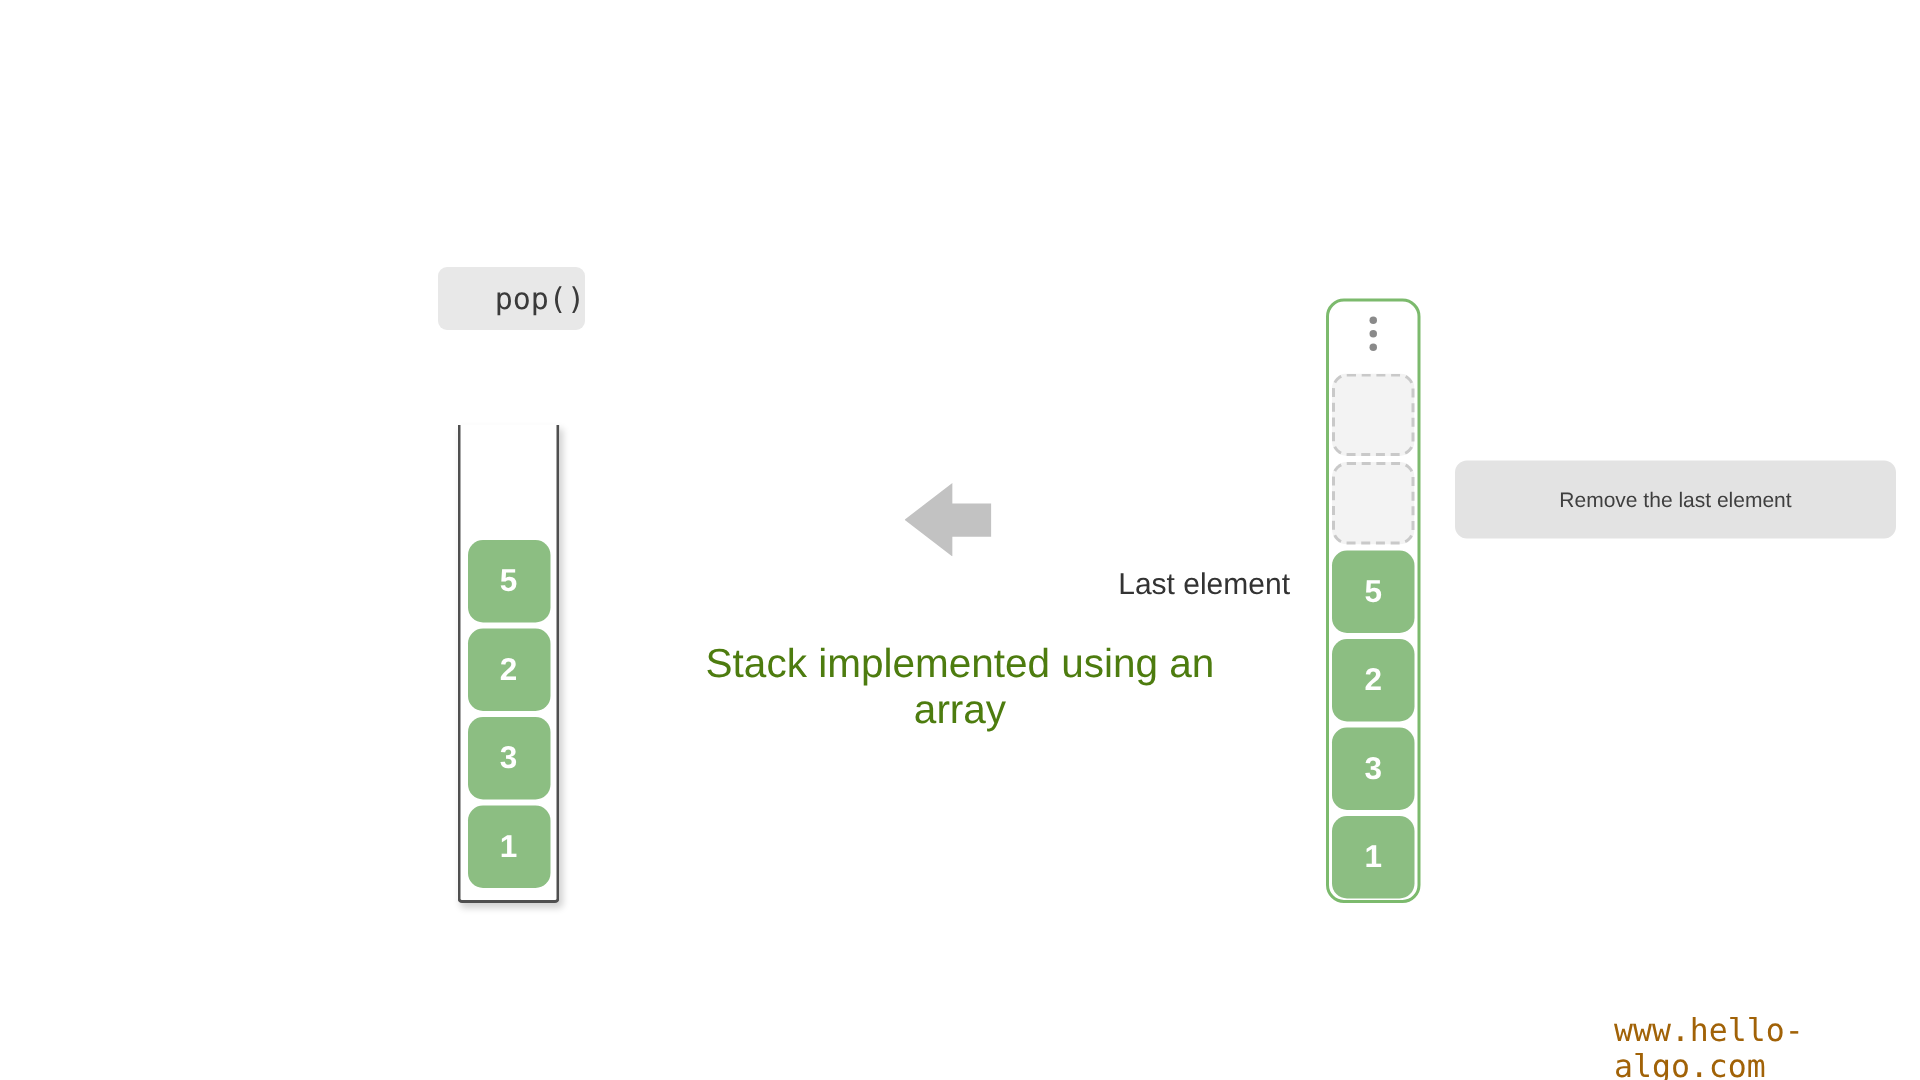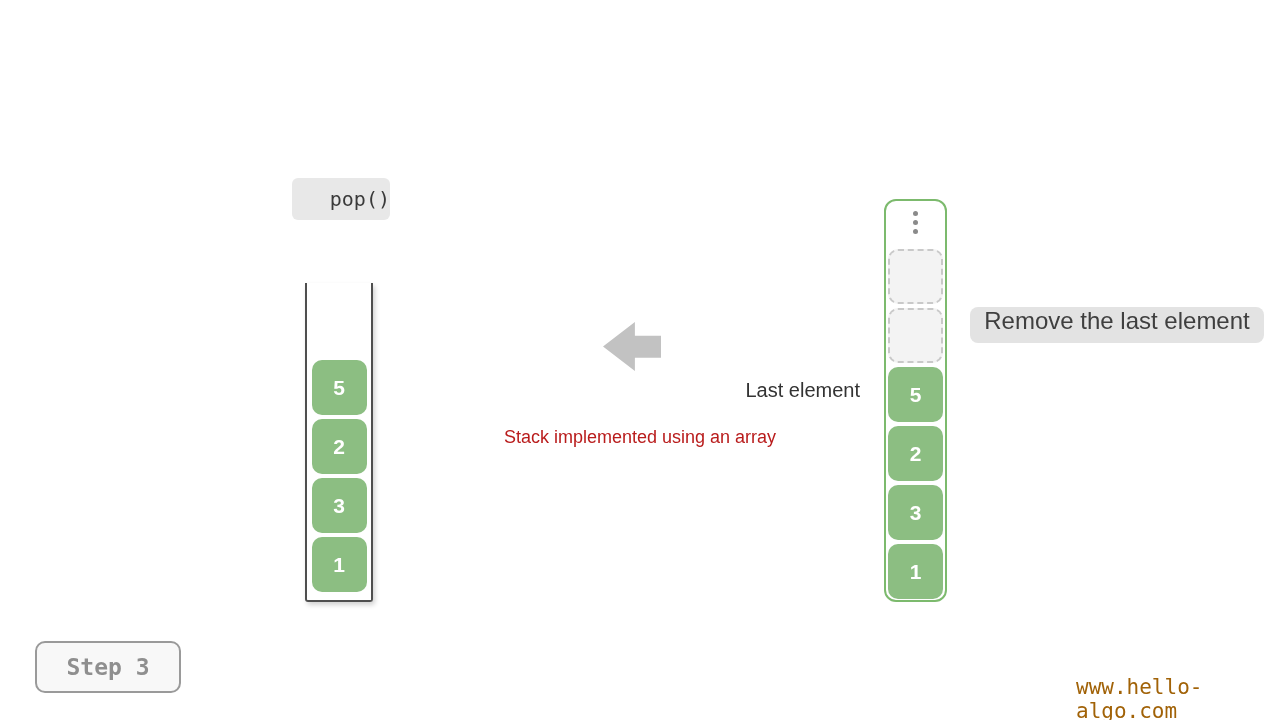--- a/index.html
+++ b/index.html
@@ -108,32 +108,32 @@
     width: 220px;
   }
   .last-element { left: 640px; top: 379px; }
   .first-element { left: 634px; top: 554px; }
 
   .caption {
     position: absolute;
     left: 440px; top: 427px;
     width: 400px;
     text-align: center;
-    font-size: 18px;
-    color: #b91c1c;
+    font-size: 27px;
+    color: #4d7c0f;
   }
 
   .remove-note {
     position: absolute;
     left: 970px; top: 307px;
-    width: 294px; height: 36px;
+    width: 294px; height: 52px;
     background: #e3e3e3;
     border-radius: 8px;
-    display: flex; align-items: flex-start; justify-content: center;
-    font-size: 24px;
+    display: flex; align-items: center; justify-content: center;
+    font-size: 14px;
     color: #3f3f3f;
   }
 
   
   .step-box {
     position: absolute;
     left: 35px; top: 641px;
     width: 146px; height: 52px;
     background: #f8f8f8;
     border: 2px solid #9a9a9a;
@@ -188,19 +188,16 @@
     <div class="cell-empty"></div><div class="cell-empty"></div></div>
     <div class="slot-group">
       
     <div class="cell">5</div><div class="cell">2</div><div class="cell">3</div><div class="cell">1</div></div>
   </div>
 
   <div class="remove-note">
     <span>Remove the last element</span>
   </div>
 
-  <div class="step-box">
-    <span>Step 3</span>
-  </div>
 
   <div class="watermark">www.hello-algo.com</div>
 
 </div>
 
 </body></html>

